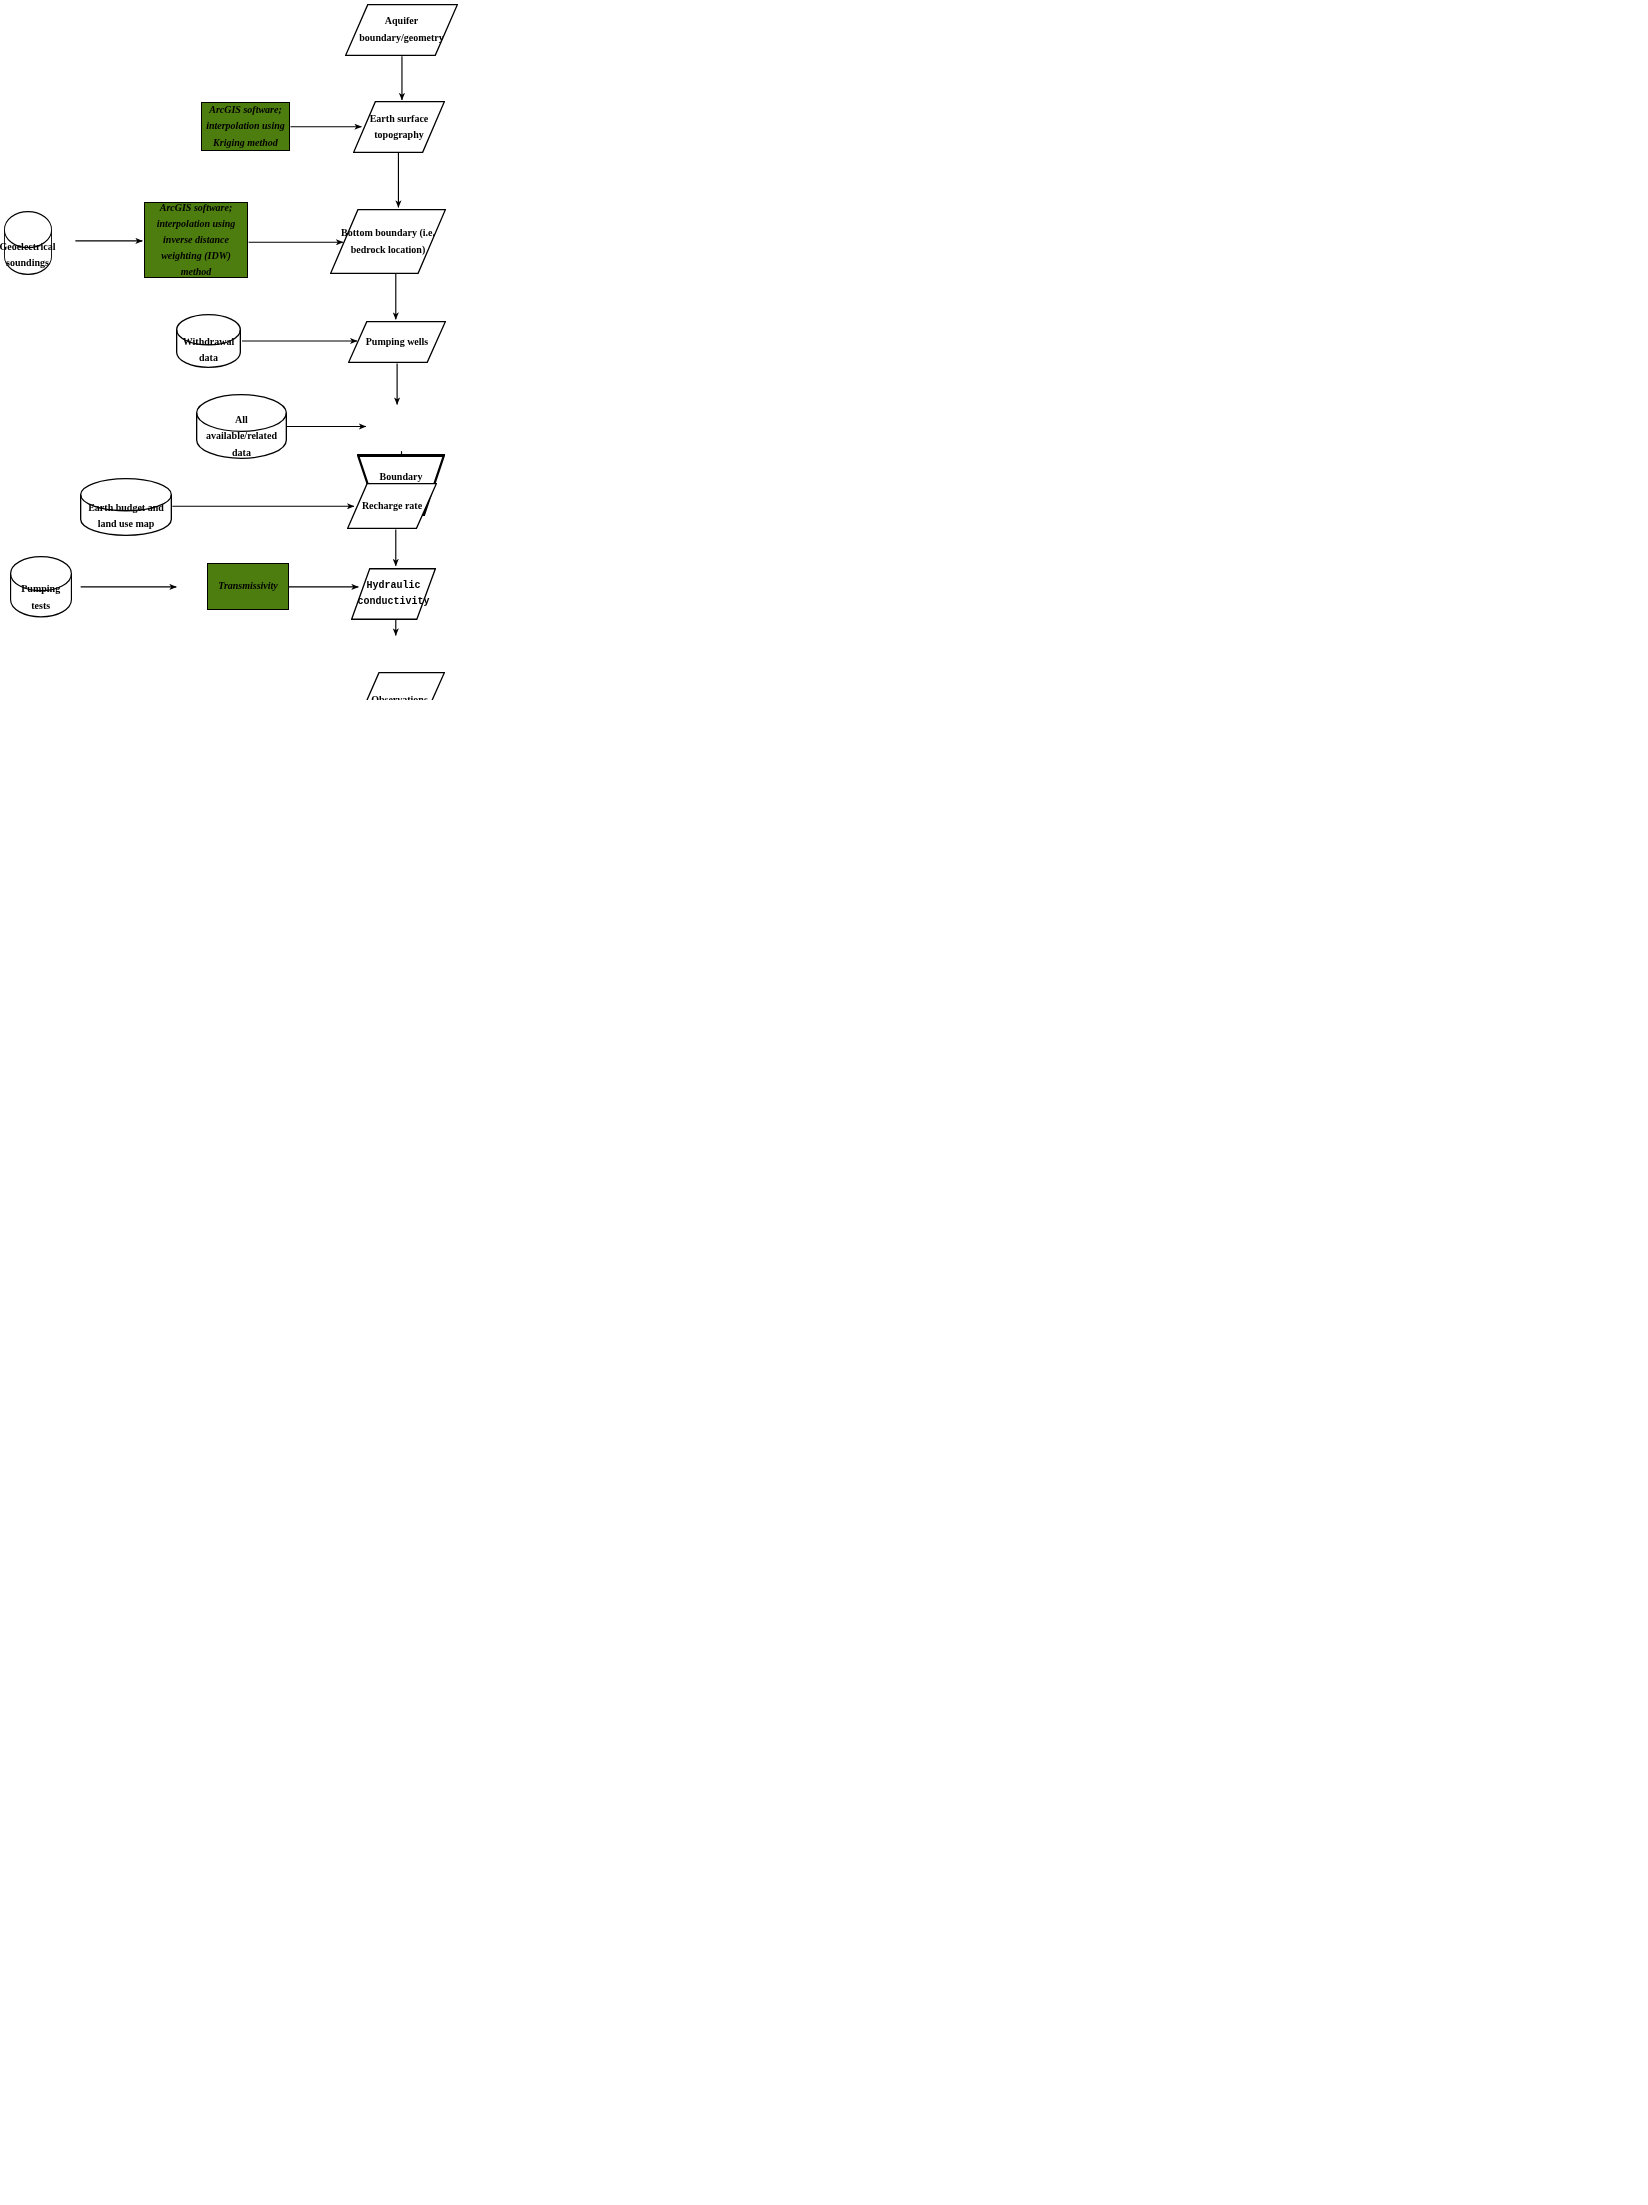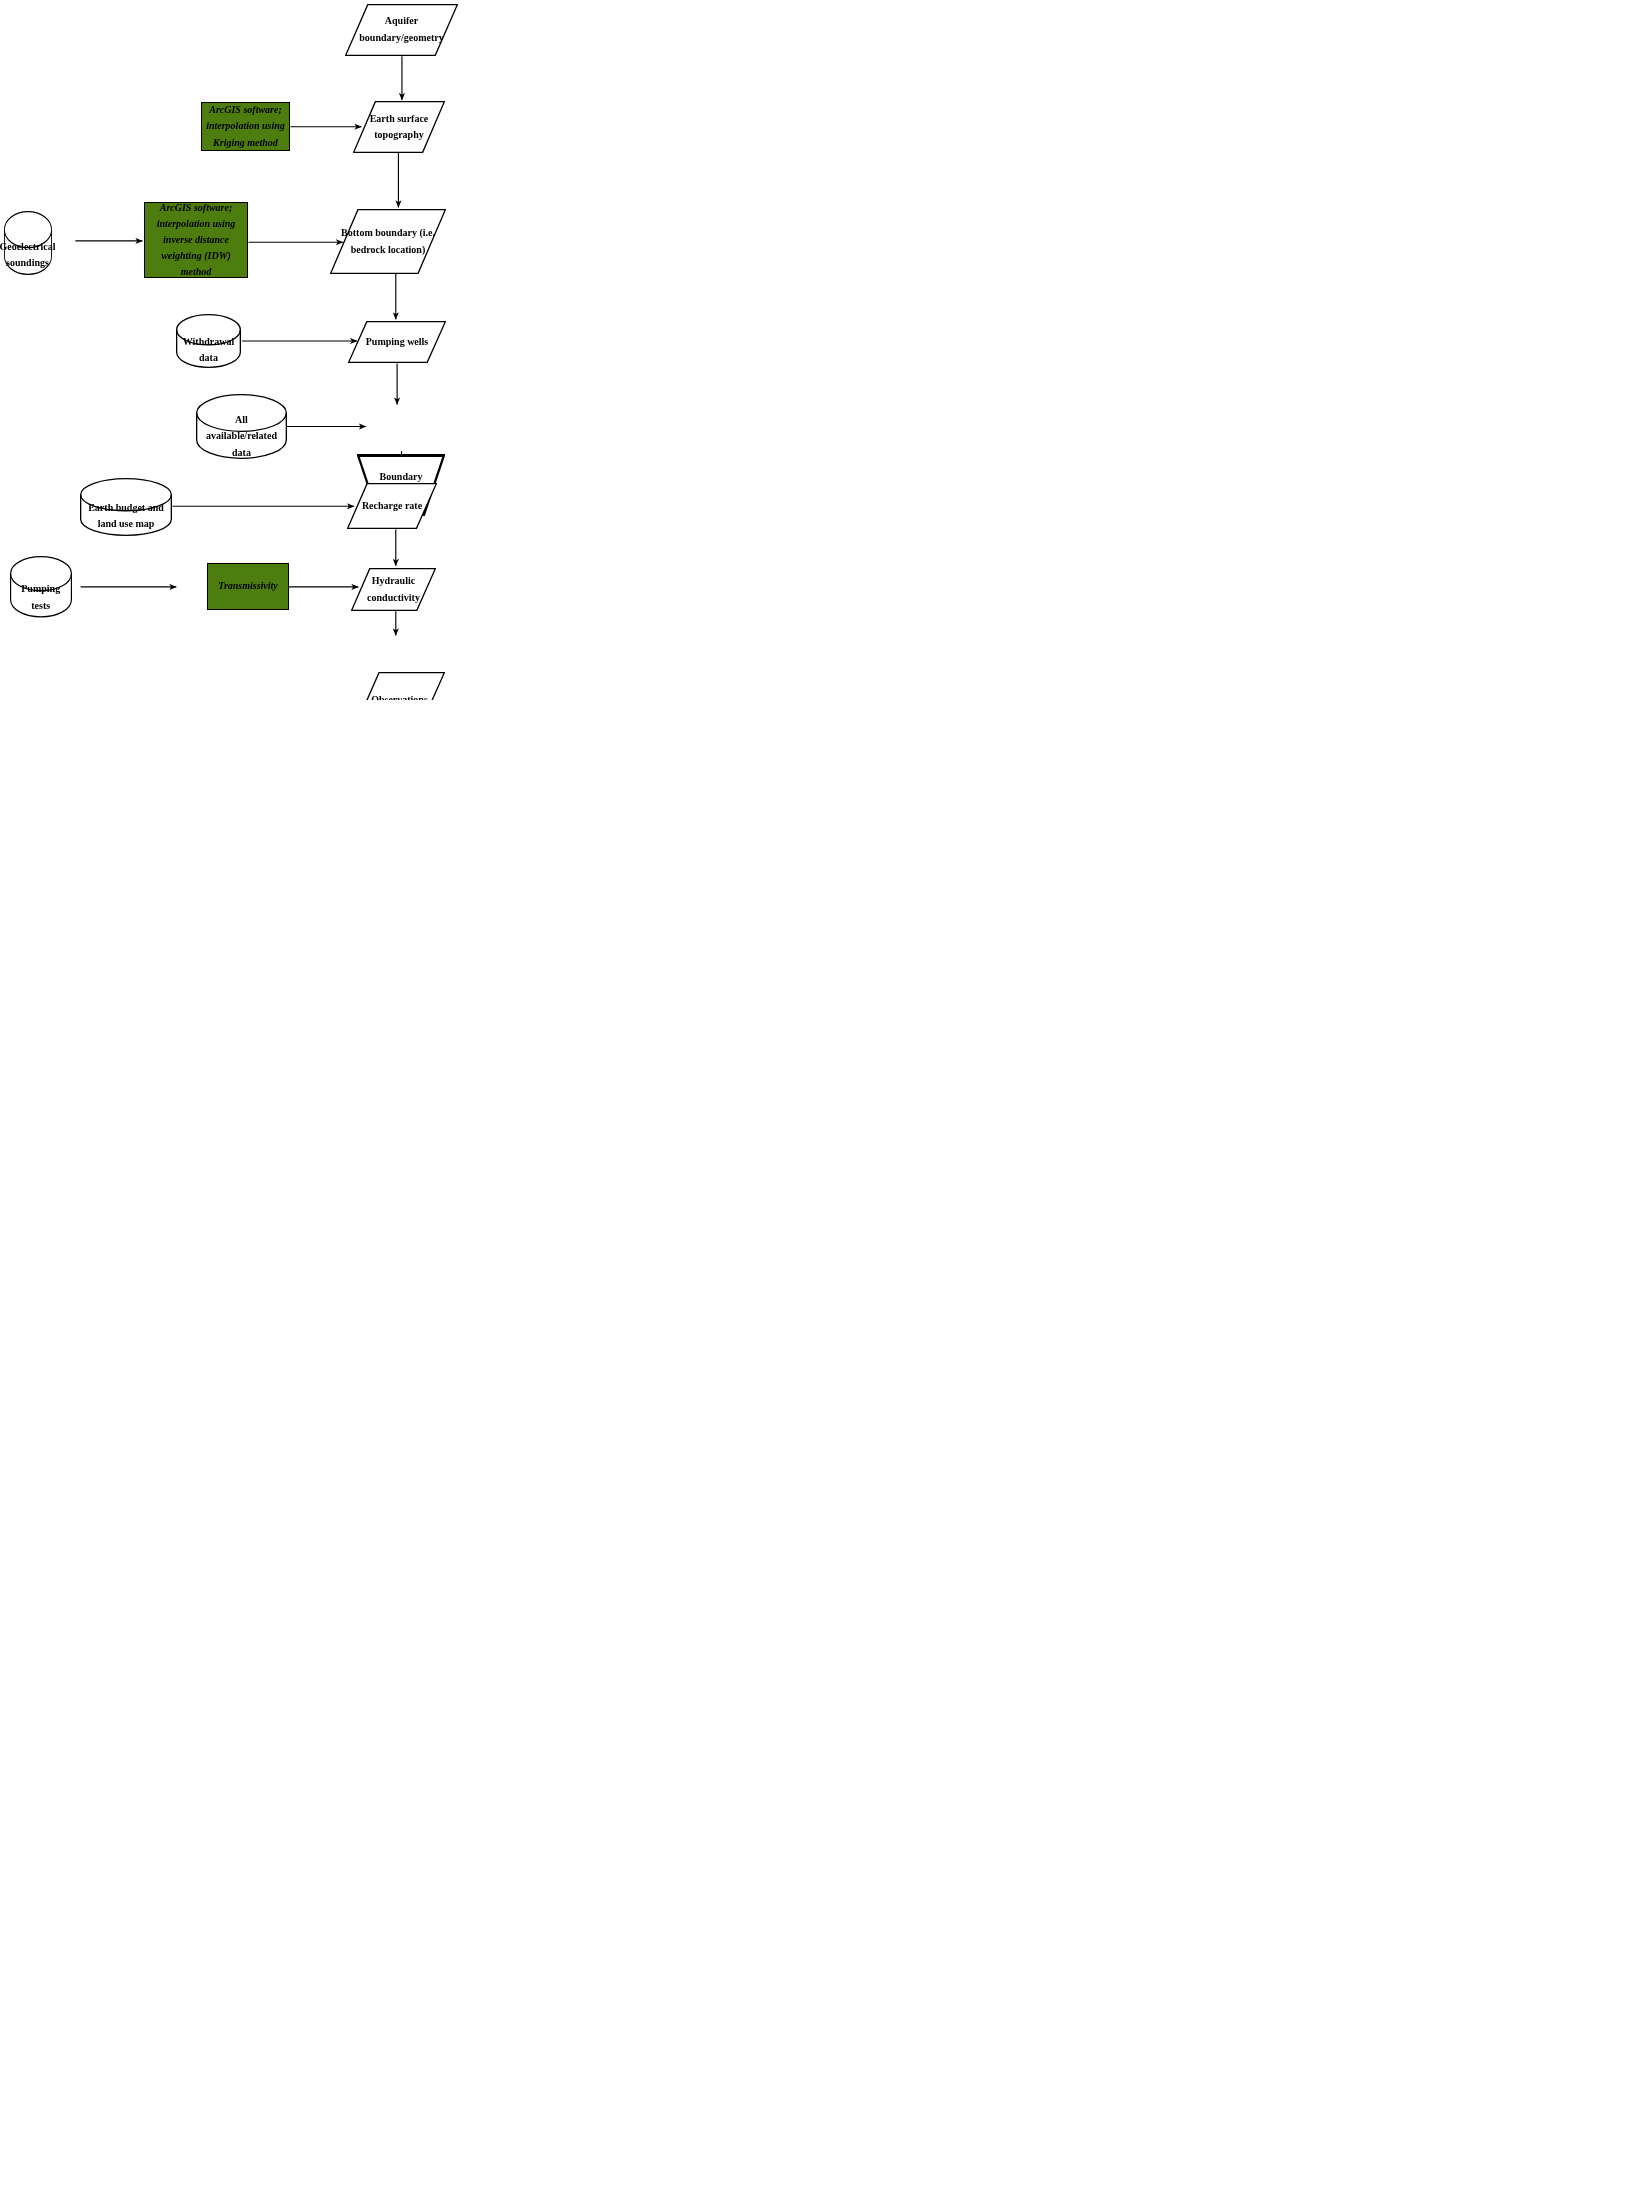--- a/index.html
+++ b/index.html
@@ -202,21 +202,21 @@
       <path class="body" d="M 1.5 40 A 78.5 38.5 0 0 1 158.5 40 L 158.5 99 A 78.5 38.5 0 0 1 1.5 99 Z"></path>
       <path class="inner" d="M 1.5 40 A 78.5 38.5 0 0 0 158.5 40"></path>
     </svg>
     <div class="label" style="top:44%; bottom:10%;">Pumping tests</div>
   </div>
 
   <div class="rect-node" style="left:179px; top:563px; width:82px; height:47px;margin-left:28px;">
     <div class="label">Transmissivity</div>
   </div>
 
-  <div class="node" style="left:351px; top:568px; width:85px; height:43px;">
+  <div class="node" style="left:351px; top:568px; width:85px; height:52px;font-family:Liberation Mono, monospace;">
     <svg class="shape" viewBox="0 0 193 98" preserveAspectRatio="none">
       <polygon points="42.5,1.5 191.5,1.5 149.5,96.5 1.5,96.5"></polygon>
     </svg>
     <div class="label">Hydraulic
 conductivity</div>
   </div>
 
   <div class="node" style="left:354px; top:672px; width:91px; height:57px;">
     <svg class="shape" viewBox="0 0 206 129" preserveAspectRatio="none">
       <polygon points="56.5,1.5 204.5,1.5 148.5,127.5 1.5,127.5"></polygon>

